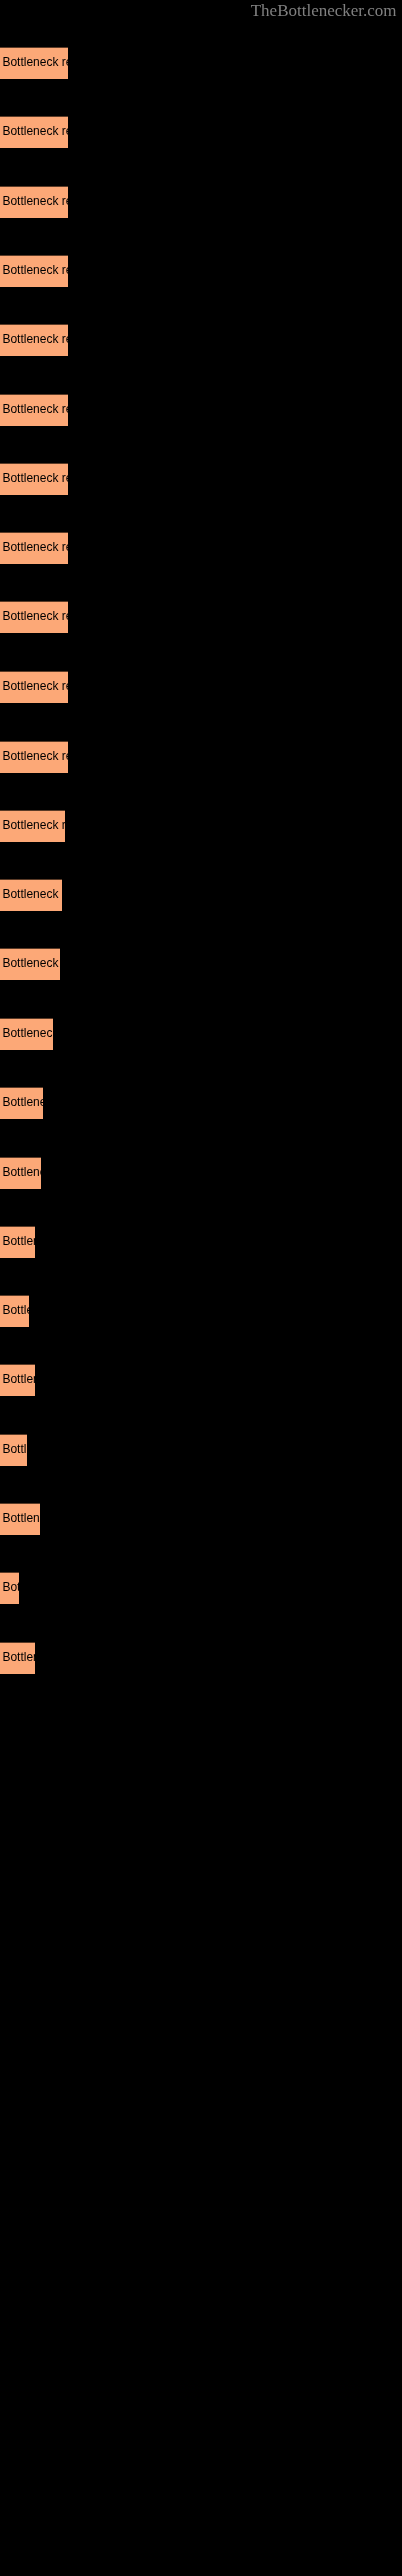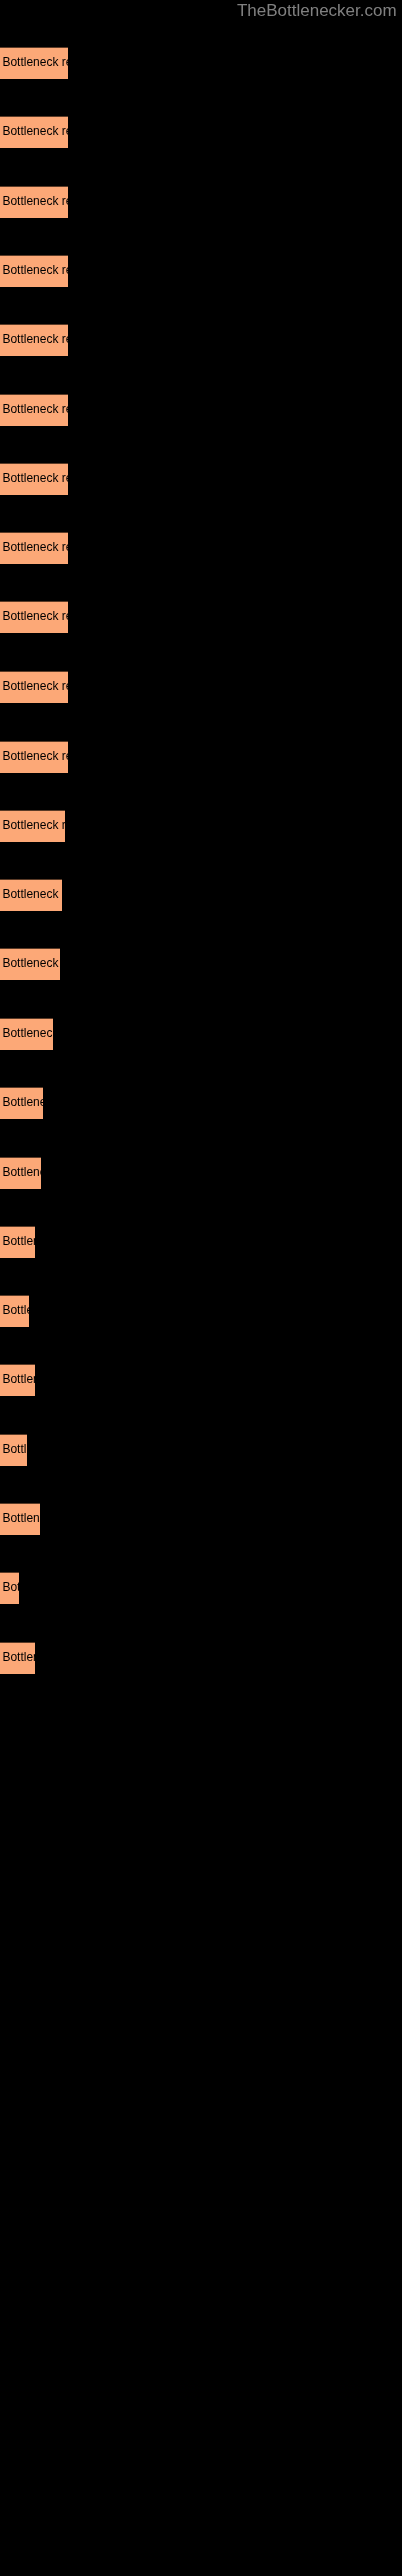--- a/index.html
+++ b/index.html
@@ -9,20 +9,21 @@
     position:relative;overflow:hidden;
   }
   #site-title{
     position:absolute;
     top:0px; right:6.4px;
     font-size:17px;
     color:#808080;
     letter-spacing:0px;
     white-space:nowrap;
     line-height:22.5px;
+    font-family:Liberation Serif, serif;
   }
   #chart-area{
     position:absolute;
     left:0; top:0; width:403px; height:2576px;
   }
   .bar-row{
     position:absolute;
     left:0;
     height:32px;
   }

